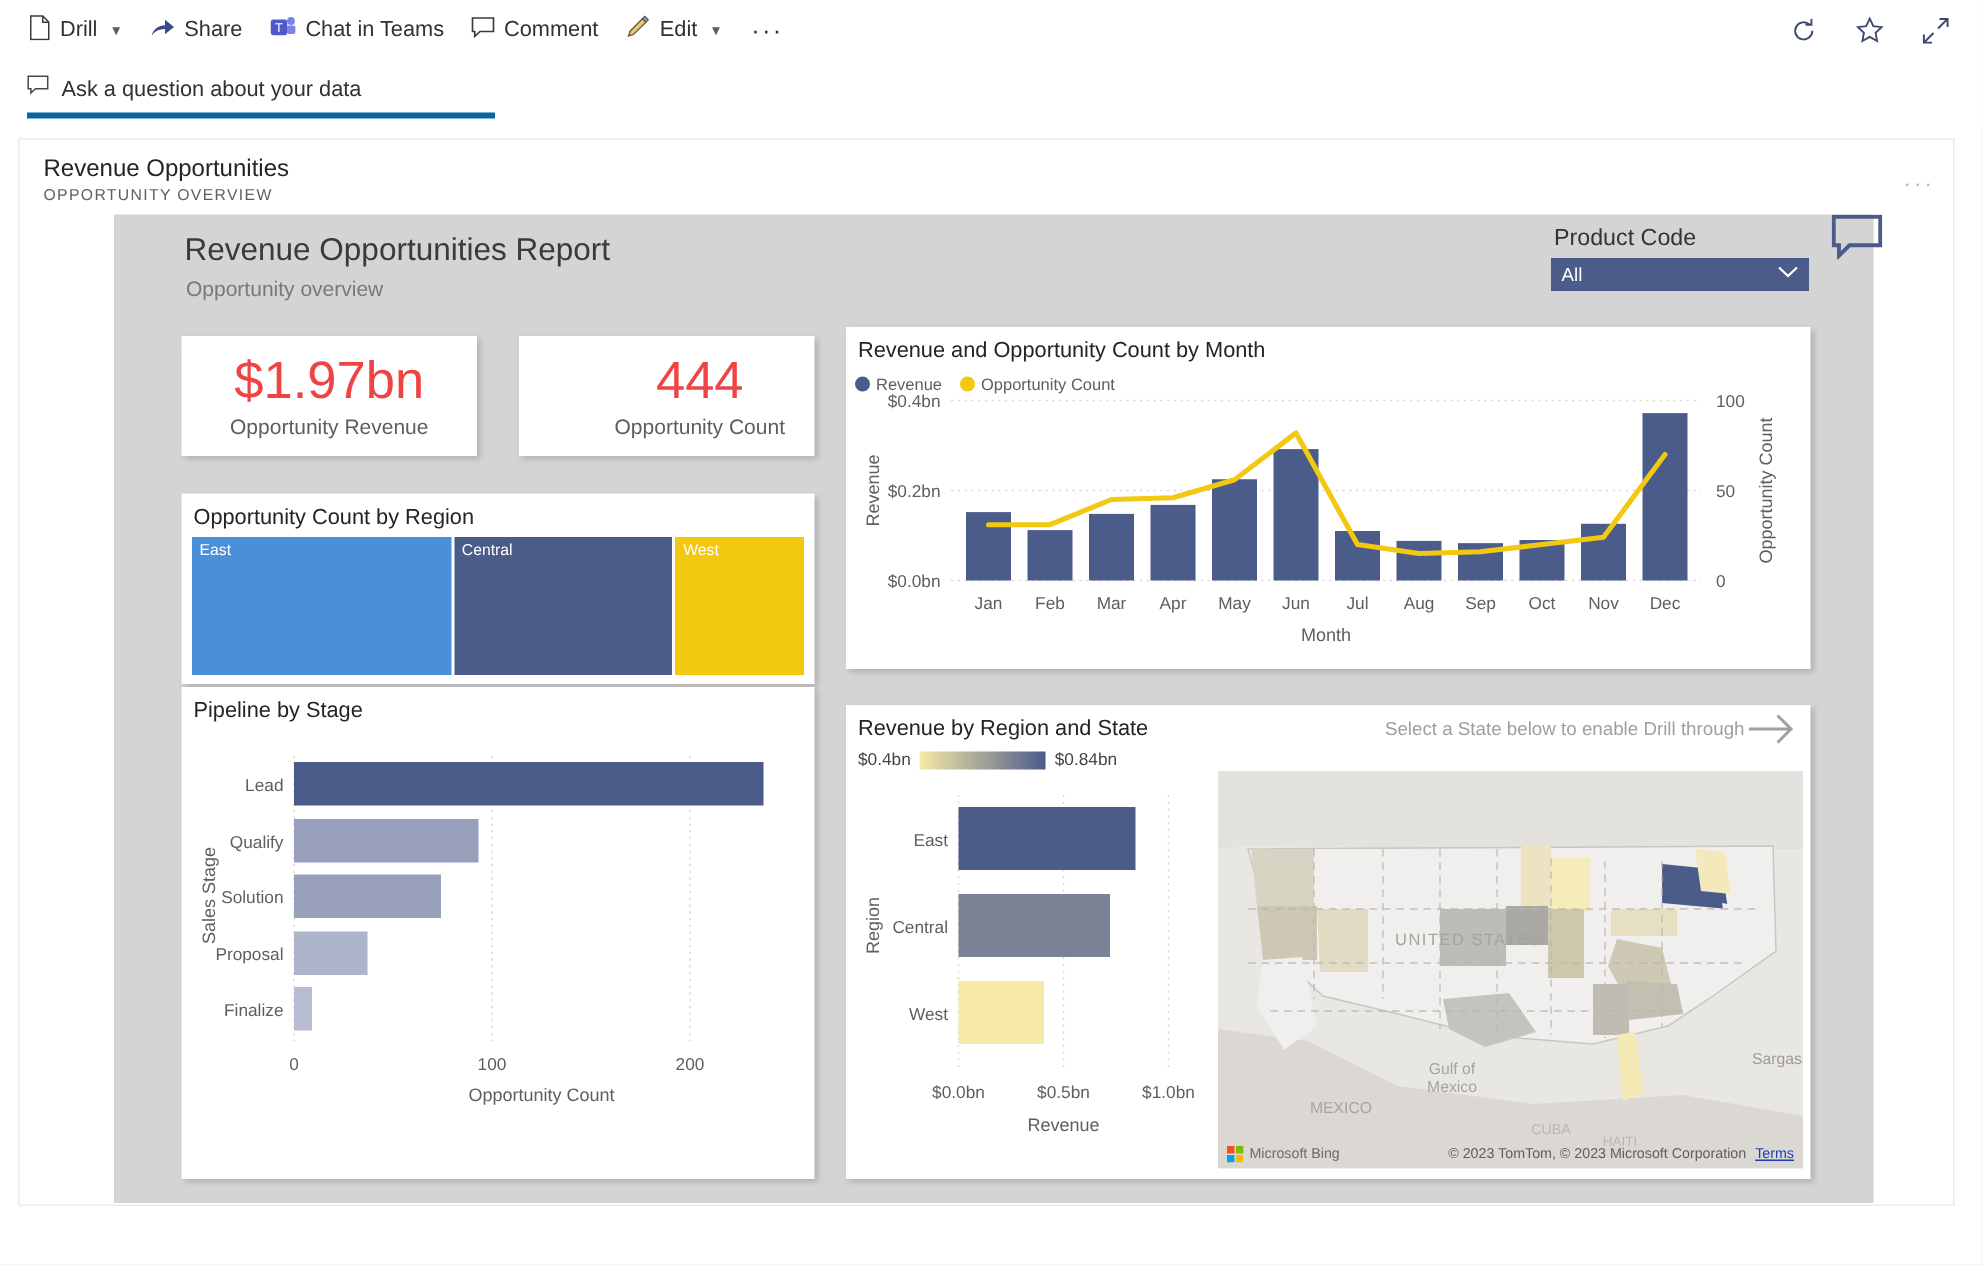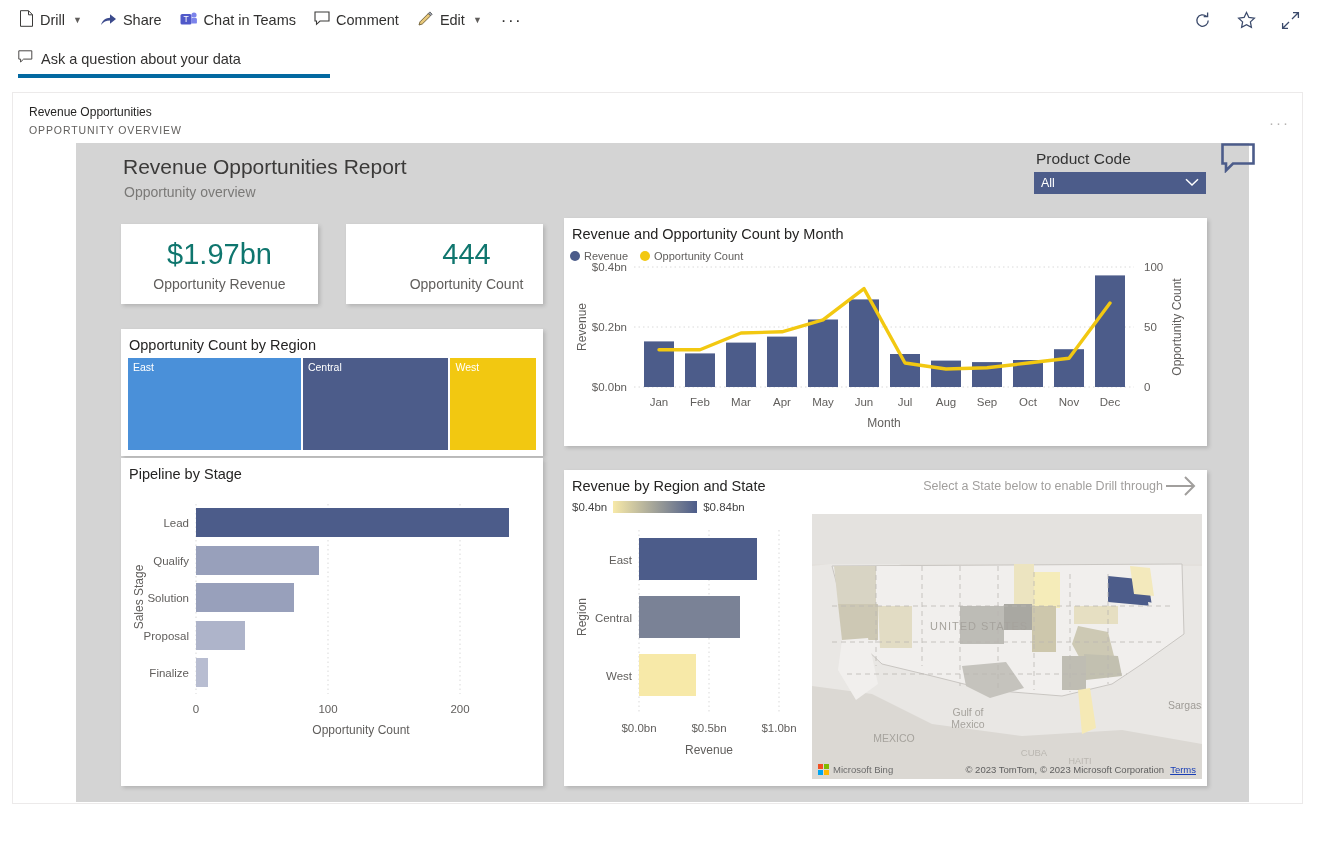--- a/index.html
+++ b/index.html
@@ -52,21 +52,21 @@
   .qna-text { color: #323130; font-size: 14.5px; }
 
   
   .tile {
     position: absolute; left: 12px; top: 92px;
     width: 1291px; height: 712px;
     background: #ffffff;
     border: 1px solid #eceaea;
   }
   .tile-head { position: relative; padding: 10px 0 0 16px; height: 46px; }
-  .tile-title { font-size: 12px; color: #252423; line-height: 19px; }
+  .tile-title { font-size: 16px; color: #252423; line-height: 19px; }
   .tile-sub {
     font-size: 10.5px; color: #605e5c; letter-spacing: 0.9px;
     margin-top: 2px;
   }
   .tile-menu {
     position: absolute; right: 12px; top: 22px;
     color: #b5b3b1; font-size: 15px; letter-spacing: 2px;
     line-height: 1; cursor: pointer;
   }
 
@@ -108,21 +108,21 @@
     position: absolute; background: #fff;
     box-shadow: 2px 2px 4px rgba(0,0,0,0.16);
   }
   .vis-title {
     font-size: 14.5px; color: #252423; padding: 8px 0 0 8px;
   }
 
   
   .kpi { display: flex; flex-direction: column; align-items: center;
          justify-content: center; }
-  .kpi-val { font-size: 29px; color: #0f766e; line-height: 36px; }
+  .kpi-val { font-size: 35px; color: #ef4444; line-height: 36px; }
   .kpi-lbl { font-size: 14px; color: #605e5c; margin-top: 4px; }
 
   
   .treemap {
     position: absolute; left: 7px; top: 29px; right: 7px; bottom: 6px;
     display: flex; gap: 2px;
   }
   .tm-cell { position: relative; }
   .tm-label {
     position: absolute; left: 5px; top: 3px;

